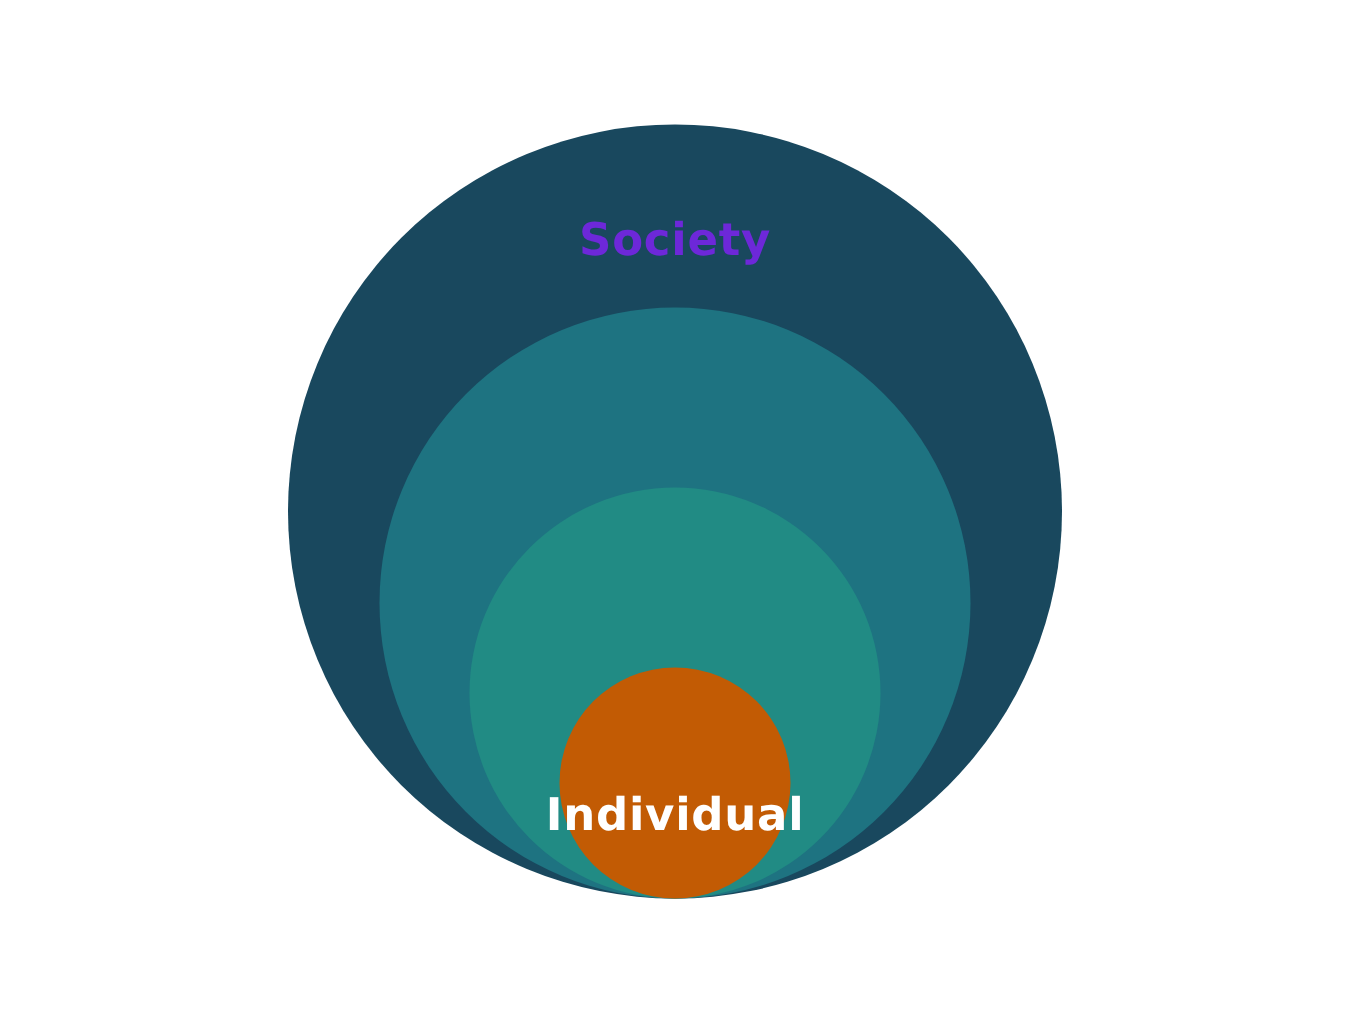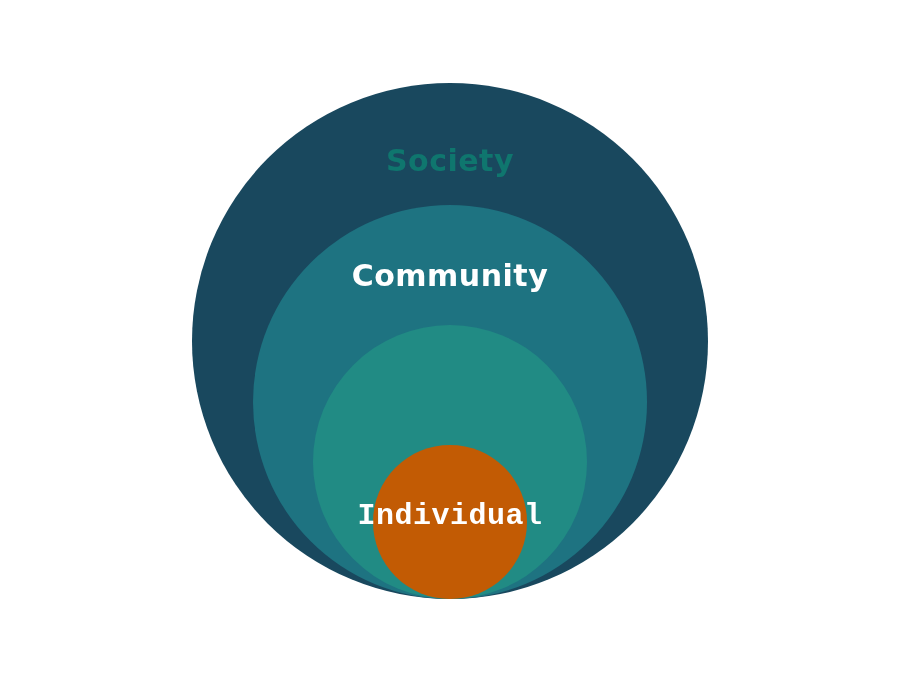--- a/index.html
+++ b/index.html
@@ -31,35 +31,34 @@
     transform: translate(-50%, -50%);
     font-size: 30px;
     font-weight: 700;
     line-height: 1;
     white-space: nowrap;
     letter-spacing: 0.5px;
   }
   .label-society      { top: 161px; }
   .label-community    { top: 276px; }
   .label-relationship { top: 392px; }
-  .label-individual   { top: 516px; font-family: Liberation Mono, monospace; }
+  .label-individual   { top: 544px; }
 </style>
 </head>
 <body>
 
 <div class="stage" style="background-color: rgb(255, 255, 255);">
 
   <div class="circle circle-society" style="background-color: rgb(25, 72, 94);"></div>
 
   <div class="circle circle-community" style="background-color: rgb(30, 115, 129);"></div>
 
   <div class="circle circle-relationship" style="background-color: rgb(33, 139, 132);"></div>
 
   <div class="circle circle-individual" style="background-color: rgb(194, 91, 4);"></div>
 
-  <div class="label label-society" style="color: #0f766e; text-align: center;">Society</div>
+  <div class="label label-society" style="color: #6d28d9; text-align: center;">Society</div>
 
-  <div class="label label-community" style="color: rgb(255, 255, 255);">Community</div>
 
 
   <div class="label label-individual" style="color: rgb(255, 255, 255);">Individual</div>
 
 </div>
 
 </body></html>

